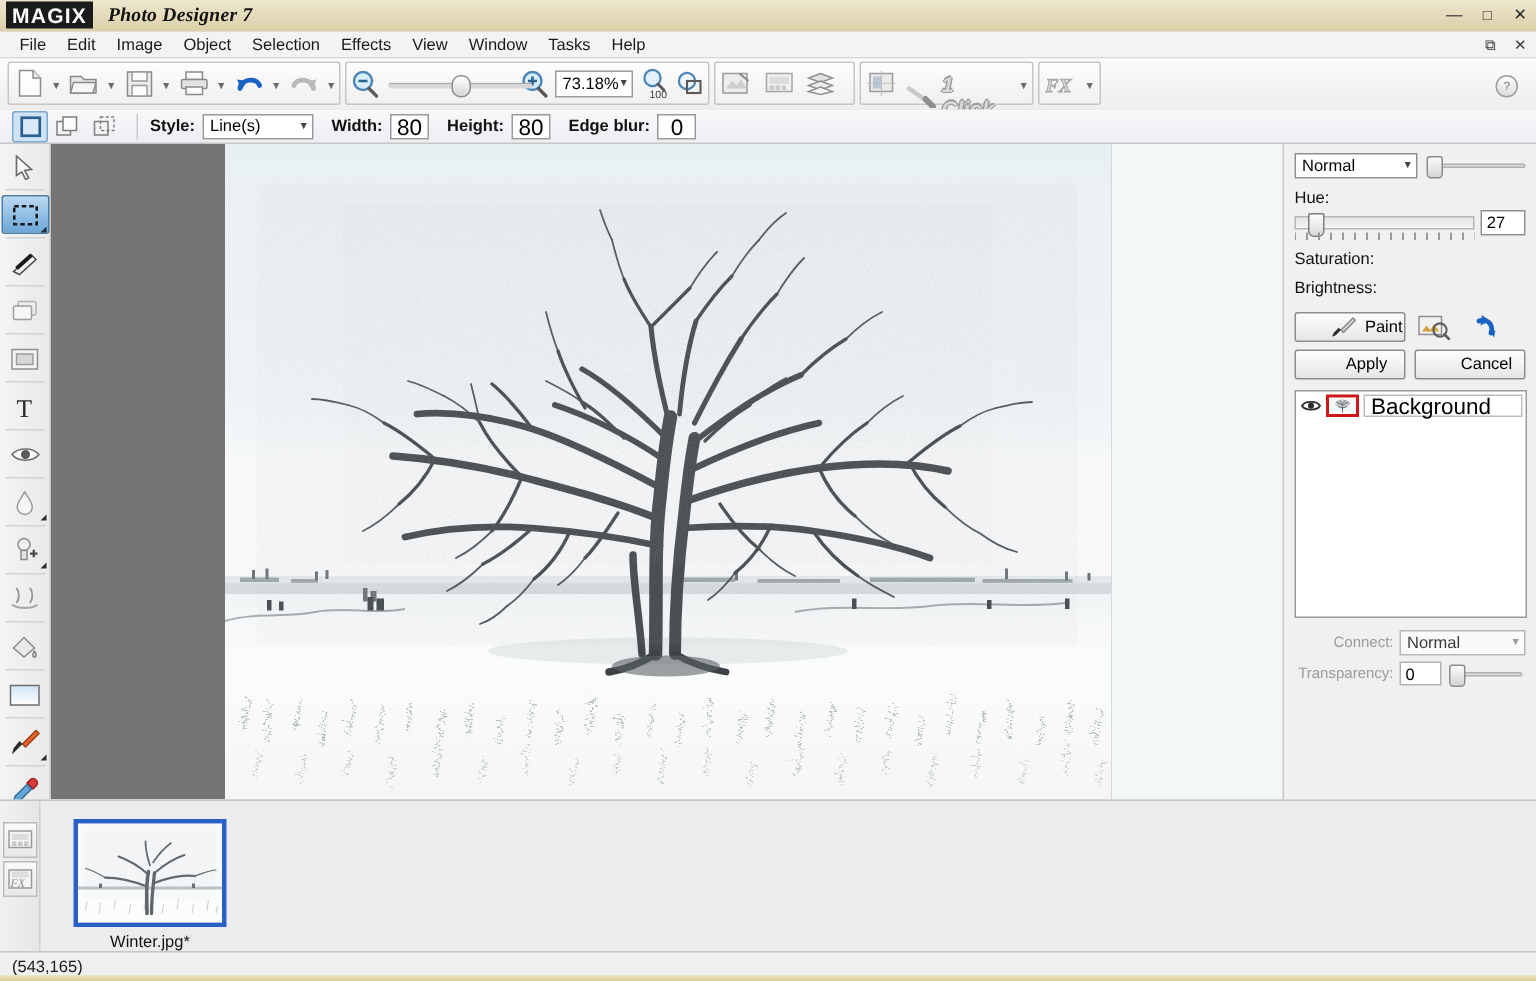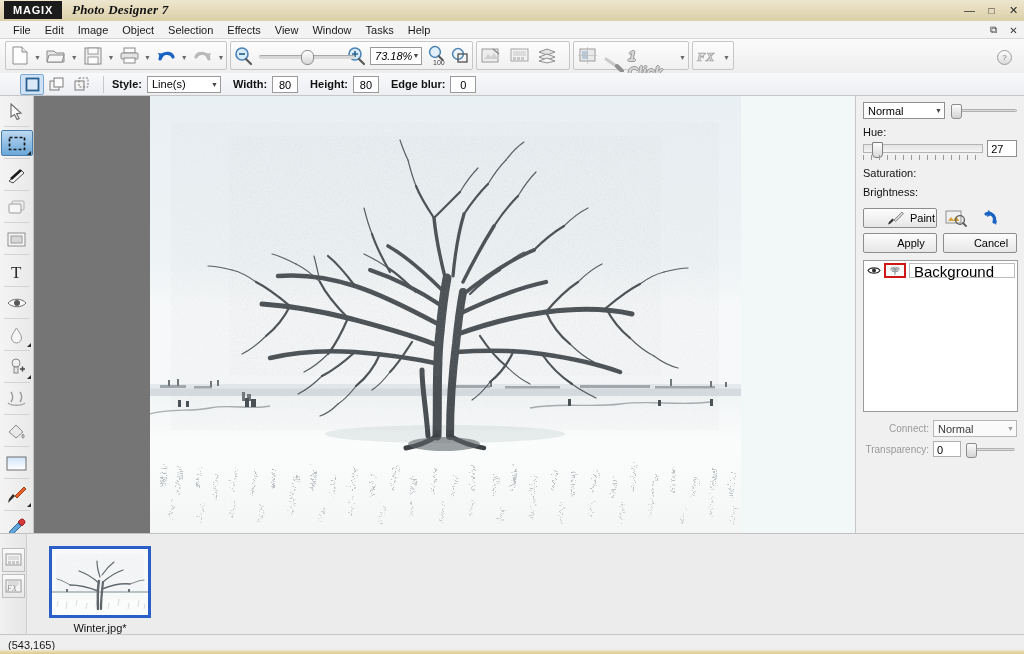--- a/index.html
+++ b/index.html
@@ -16,21 +16,21 @@
   .titlebar{
     position:absolute;left:0;top:0;width:1024px;height:21px;
     background:linear-gradient(to bottom,#ede6cf 0%,#e6dcbd 45%,#dbcfa8 100%);
     border-bottom:1px solid #b8ab84;
   }
   .logo-box{
     position:absolute;left:4px;top:1px;width:58px;height:18px;
     background:#1b1b1b;display:flex;align-items:center;justify-content:center;
   }
   .logo-text{
-    color:#fff;font-size:11px;font-weight:bold;letter-spacing:.8px;
+    color:#fff;font-size:14px;font-weight:bold;letter-spacing:.8px;
     font-family:"Liberation Sans",sans-serif;
   }
   .app-title{
     position:absolute;left:72px;top:2px;
     font-size:13px;font-style:italic;font-weight:bold;color:#111;
     font-family:"Liberation Serif",serif;letter-spacing:.2px;
   }
   .winbtns{position:absolute;right:4px;top:0;height:21px;display:flex;align-items:center;gap:9px;}
   .winbtn{width:13px;height:13px;display:flex;align-items:center;justify-content:center;
     font-size:11px;color:#2a2a2a;line-height:1;cursor:default;}
@@ -67,21 +67,21 @@
     padding-bottom:7px;box-sizing:border-box;font-size:7px;color:#6a6a6a;cursor:default;
   }
   .zoom-slider{position:relative;width:96px;height:12px;margin:0 4px;}
   .zoom-track{position:absolute;left:0;top:5px;width:96px;height:3px;
     background:#d8d8d8;border-top:1px solid #a9a9a9;border-radius:2px;}
   .zoom-knob{position:absolute;left:42px;top:0;width:11px;height:13px;border-radius:6px;
     background:linear-gradient(to bottom,#ffffff,#d6d6d6);border:1px solid #8e8e8e;}
   .zoom-combo{
     width:52px;height:18px;border:1px solid #9a9a9a;background:#fff;
     display:flex;align-items:center;justify-content:space-between;
-    padding:0 2px 0 4px;box-sizing:border-box;font-size:11px;margin:0 2px;font-style:italic;
+    padding:0 2px 0 4px;box-sizing:border-box;font-size:11px;margin:0 2px;
   }
   .zoom-combo .cv{font-size:7px;color:#444;}
   .oneclick{
     display:flex;align-items:center;height:25px;padding:0 2px;cursor:default;margin-top:17px;
   }
   .oneclick-label{
     font-size:14px;font-weight:bold;font-style:italic;color:#d8d8d8;
     text-shadow:-1px 0 #9a9a9a,0 1px #9a9a9a,1px 0 #9a9a9a,0 -1px #9a9a9a;
     margin-left:2px;letter-spacing:.3px;
   }
@@ -90,36 +90,36 @@
     border:1px solid #9d9d9d;background:linear-gradient(to bottom,#fdfdfd,#dcdcdc);
     font-size:8px;color:#7a7a7a;display:flex;align-items:center;justify-content:center;
     cursor:default;
   }
 
   
   .optbar{
     position:absolute;left:0;top:73px;width:1024px;height:23px;
     background:linear-gradient(to bottom,#f9f9fb,#eceef2);
     border-bottom:1px solid #c6c6c6;display:flex;align-items:center;
-    padding-left:20px;box-sizing:border-box;
+    padding-left:8px;box-sizing:border-box;
   }
   .selmode{width:22px;height:19px;display:flex;align-items:center;justify-content:center;
     border:1px solid transparent;border-radius:2px;cursor:default;margin-right:1px;}
   .selmode.active{border-color:#7da7d0;background:#cfe3f7;}
   .optsep{width:1px;height:17px;background:#c9c9c9;margin:0 8px;}
   .optlabel{font-size:11px;color:#111;margin-right:5px;font-weight:bold;}
   .optcombo{
     width:74px;height:17px;border:1px solid #9a9a9a;background:#fff;
     display:flex;align-items:center;justify-content:space-between;
     padding:0 2px 0 4px;box-sizing:border-box;font-size:11px;margin-right:12px;
   }
   .optcombo .cv{font-size:7px;color:#444;}
   .optinput{
     width:26px;height:17px;border:1px solid #9a9a9a;background:#fff;
-    font-size:11px;text-align:center;line-height:17px;box-sizing:border-box;margin-right:12px;
+    font-size:15px;text-align:center;line-height:17px;box-sizing:border-box;margin-right:12px;
   }
 
   
   .lefttools{
     position:absolute;left:0;top:96px;width:34px;height:437px;
     background:linear-gradient(to right,#f4f4f4,#e9e9e9);
     border-right:1px solid #c3c3c3;box-sizing:border-box;
     padding-top:2px;
   }
   .ltool{

